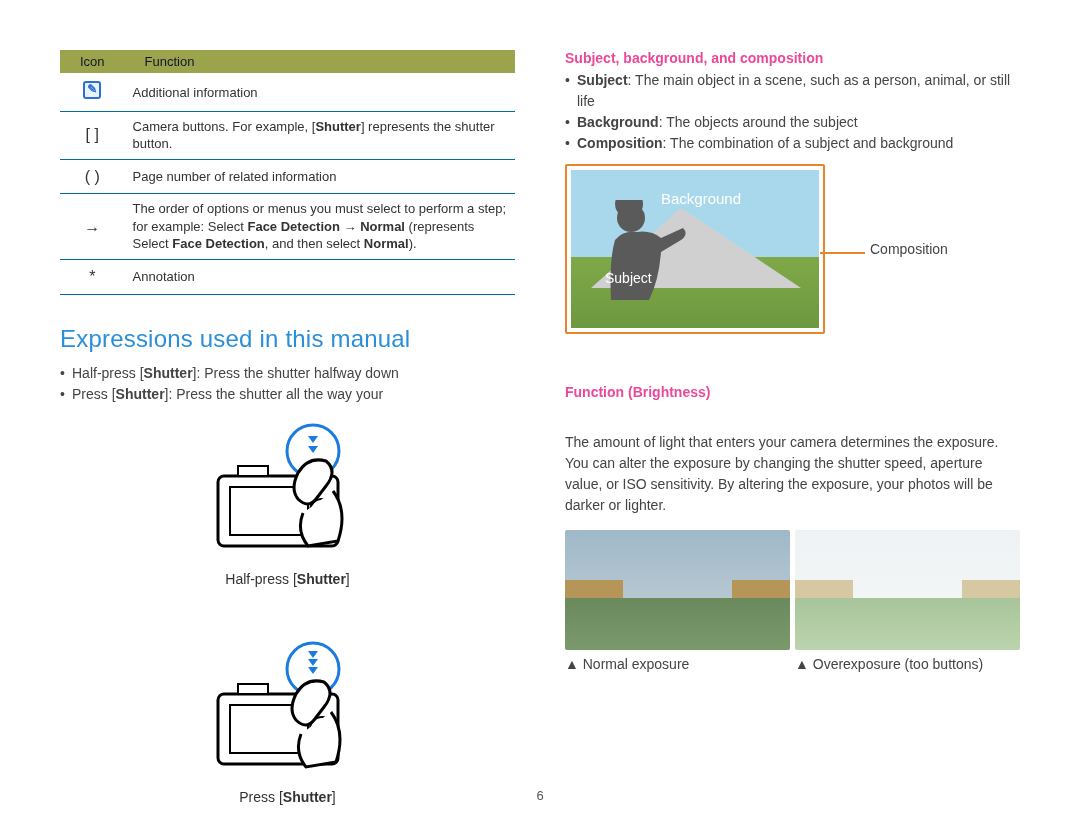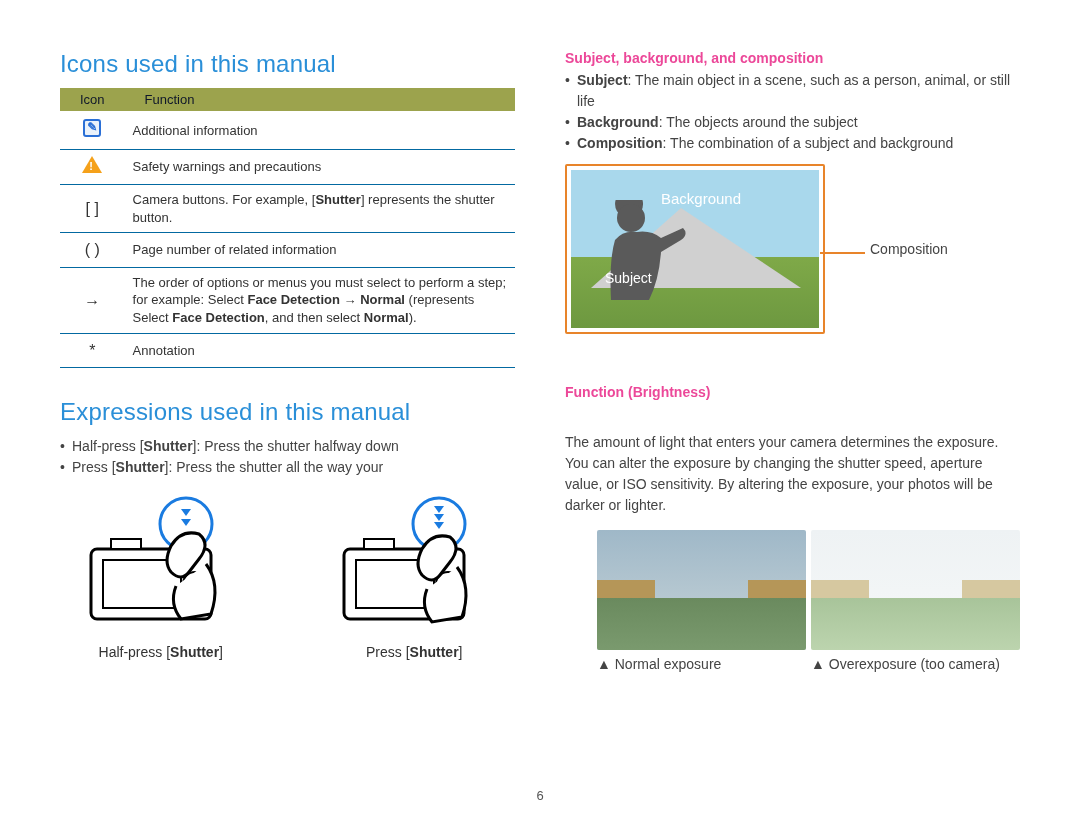--- a/index.html
+++ b/index.html
@@ -66,21 +66,21 @@
   h3.sub {
     font-size: 14px;
     font-weight: bold;
     margin-bottom: 4px;
     color:#ec4899;
   }
   ul.bullets { list-style: none; margin-bottom: 10px; }
   ul.bullets li { position: relative; padding-left: 12px; line-height: 1.5; font-size: 14px; color:#444;}
   ul.bullets li::before { content:"•"; position:absolute; left:0; top:0; }
   .shutter-row {
-    display:flex; gap:52px; margin-top:16px;
+    display:flex; gap:52px; margin-top:16px;flex-direction:column;
   }
   .shutter-block { flex:1; text-align:left; }
   .shutter-block svg { display:block; margin: 0 auto 10px auto;}
   .shutter-caption { text-align:center; font-size:14px; color:#333; margin-top:6px;}
   .diagram-box {
     width: 260px; height: 170px;
     border: 2px solid #e8842a; border-radius:2px;
     padding: 4px; margin-top:10px; margin-bottom:6px;
     position:relative;
   }
@@ -98,21 +98,21 @@
   .bg-label{ position:absolute; top:20px; left:90px; color:#fff; font-size:15px;}
   .person{
     position:absolute; bottom:8px; left:18px; width:110px; height:120px;
   }
   .subject-label{ position:absolute; bottom:42px; left:34px; color:#fff; font-size:14px;}
   .comp-line{
     position:absolute; top:88px; left:255px; width:45px; height:2px; background:#e8842a;
   }
   .comp-label{ position:absolute; top:77px; left:305px; font-size:14px; color:#444;}
   .expo-para{ font-size:14px; line-height:1.5; color:#444; margin-bottom:14px;margin-top:32px;}
-  .expo-row{ display:flex; gap:5px;margin-left:32px;}
+  .expo-row{ display:flex; gap:5px;}
   .expo-block{ flex:1;}
   .expo-img{
     width:100%; height:120px; border-radius:2px; position:relative; overflow:hidden;
   }
   .sky1{ background:linear-gradient(#9fb8c8,#c8d4d8);}
   .sky2{ background:linear-gradient(#eef2f4,#f6f8f8);}
   .water1{ position:absolute; bottom:0; left:0; right:0; height:52px; background:linear-gradient(#6a8a5e,#7a9a6e);}
   .water2{ position:absolute; bottom:0; left:0; right:0; height:52px; background:linear-gradient(#a8c49a,#bcd4ae);}
   .bank-l{ position:absolute; bottom:44px; left:0; width:58px; height:26px; background:#b59658;}
   .bank-r{ position:absolute; bottom:44px; right:0; width:58px; height:26px; background:#b59658;}
@@ -124,37 +124,32 @@
     font-size:13px; color:#555;
   }
   .diagram-wrap{ position:relative; height:190px; margin-bottom:20px;}
 </style>
 </head>
 <body>
 
 <div class="cols">
 
   <div class="col">
-    <h1>Icons used in this manual</h1>
 
     <table class="icon-table">
       <thead>
         <tr>
           <th>Icon</th>
           <th>Function</th>
         </tr>
       </thead>
       <tbody>
         <tr>
           <td class="icon-cell"><span class="info-icon"></span></td>
           <td>Additional information</td>
-        </tr>
-        <tr>
-          <td class="icon-cell"><span class="warn-icon"></span></td>
-          <td>Safety warnings and precautions</td>
         </tr>
         <tr>
           <td class="icon-cell">[  ]</td>
           <td>
             <span>Camera buttons. For example, [</span><b>Shutter</b><span>] represents the shutter button.</span>
           </td>
         </tr>
         <tr>
           <td class="icon-cell">(  )</td>
           <td>Page number of related information</td>
@@ -256,19 +251,19 @@
           <div class="water1"></div>
         </div>
         <div class="expo-caption">▲ Normal exposure</div>
       </div>
       <div class="expo-block">
         <div class="expo-img sky2">
           <div class="bank-l2"></div>
           <div class="bank-r2"></div>
           <div class="water2"></div>
         </div>
-        <div class="expo-caption">▲ Overexposure (too camera)</div>
+        <div class="expo-caption">▲ Overexposure (too buttons)</div>
       </div>
     </div>
   </div>
 </div>
 
 <div class="page-num">6</div>
 
 </body></html>

